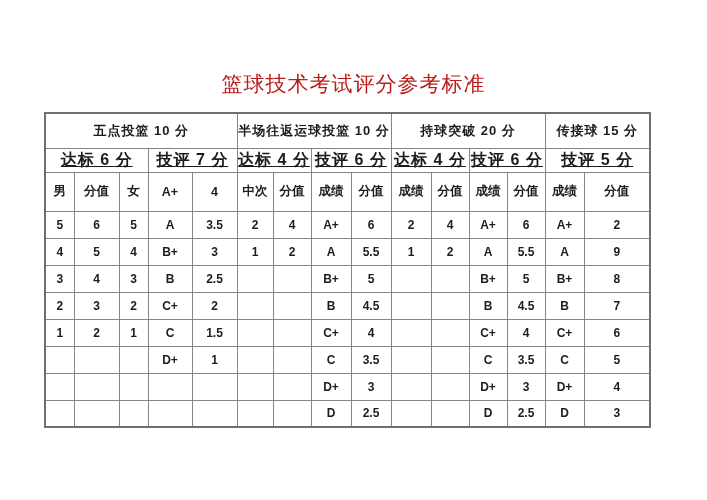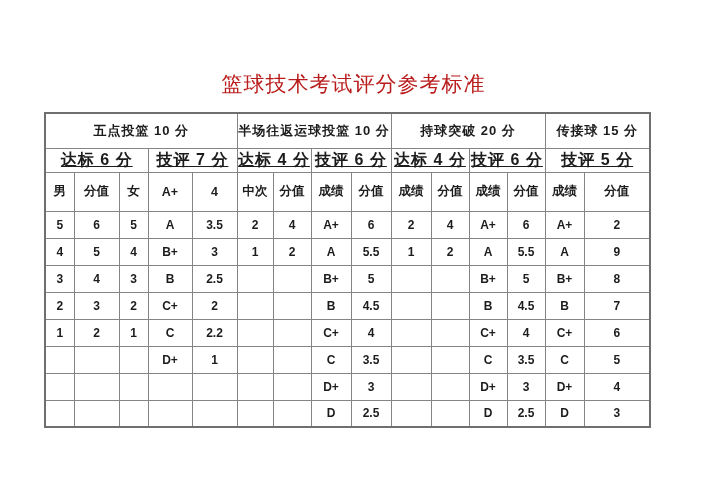--- a/index.html
+++ b/index.html
@@ -175,21 +175,21 @@
           <td>B</td>
           <td>4.5</td>
           <td>B</td>
           <td>7</td>
         </tr>
         <tr class="drow">
           <td>1</td>
           <td>2</td>
           <td>1</td>
           <td>C</td>
-          <td>2.2</td>
+          <td>1.5</td>
           <td></td>
           <td></td>
           <td>C+</td>
           <td>4</td>
           <td></td>
           <td></td>
           <td>C+</td>
           <td>4</td>
           <td>C+</td>
           <td>6</td>

